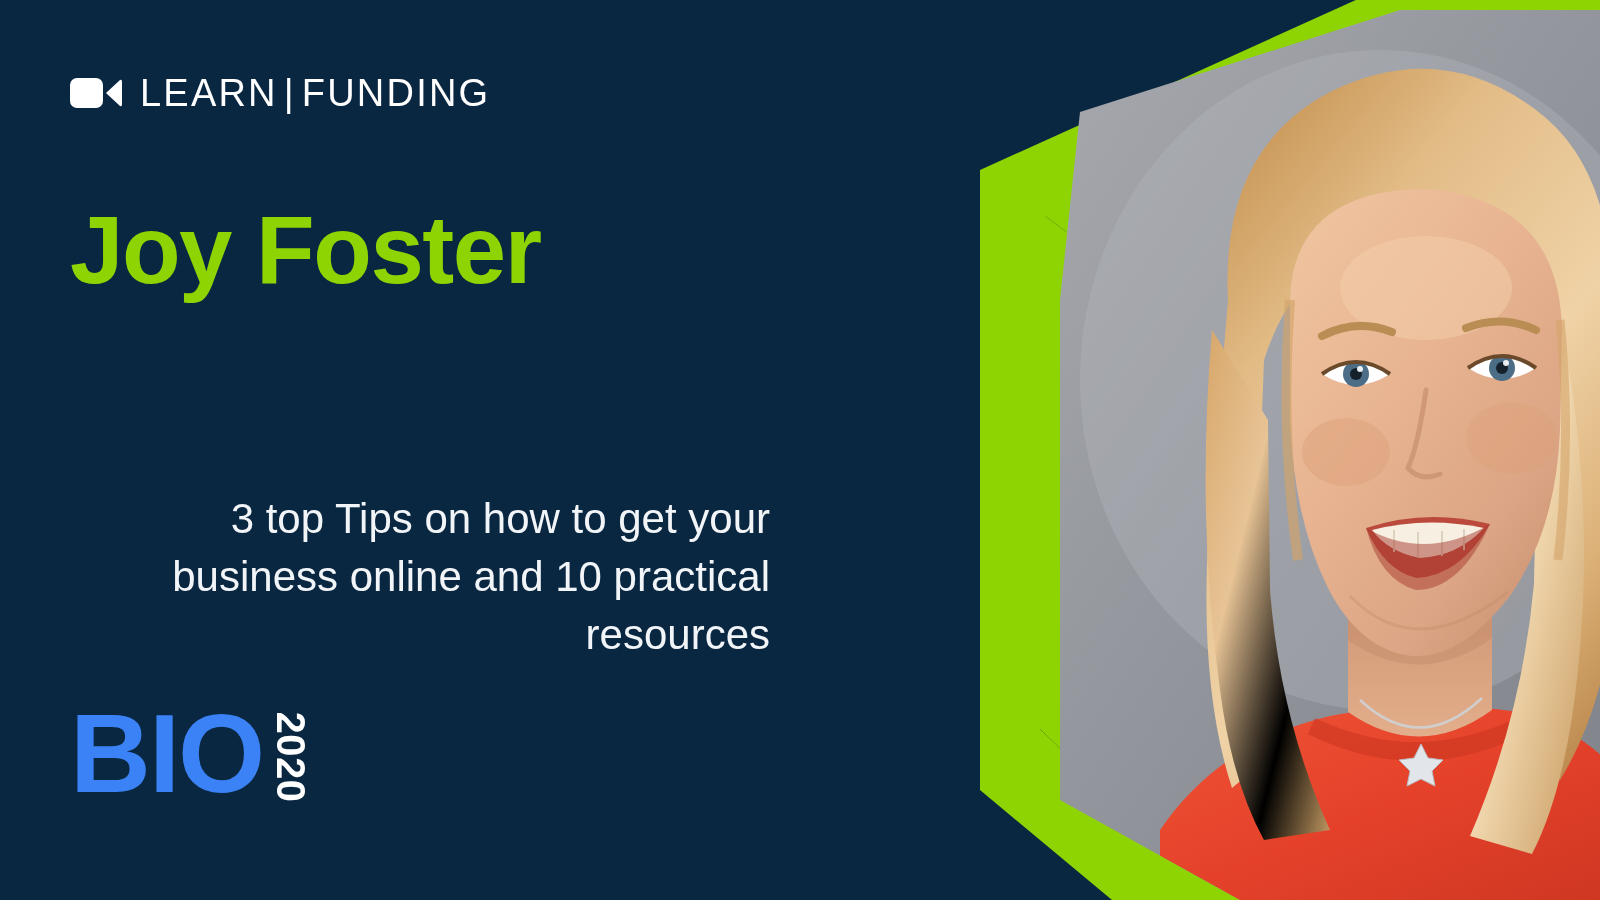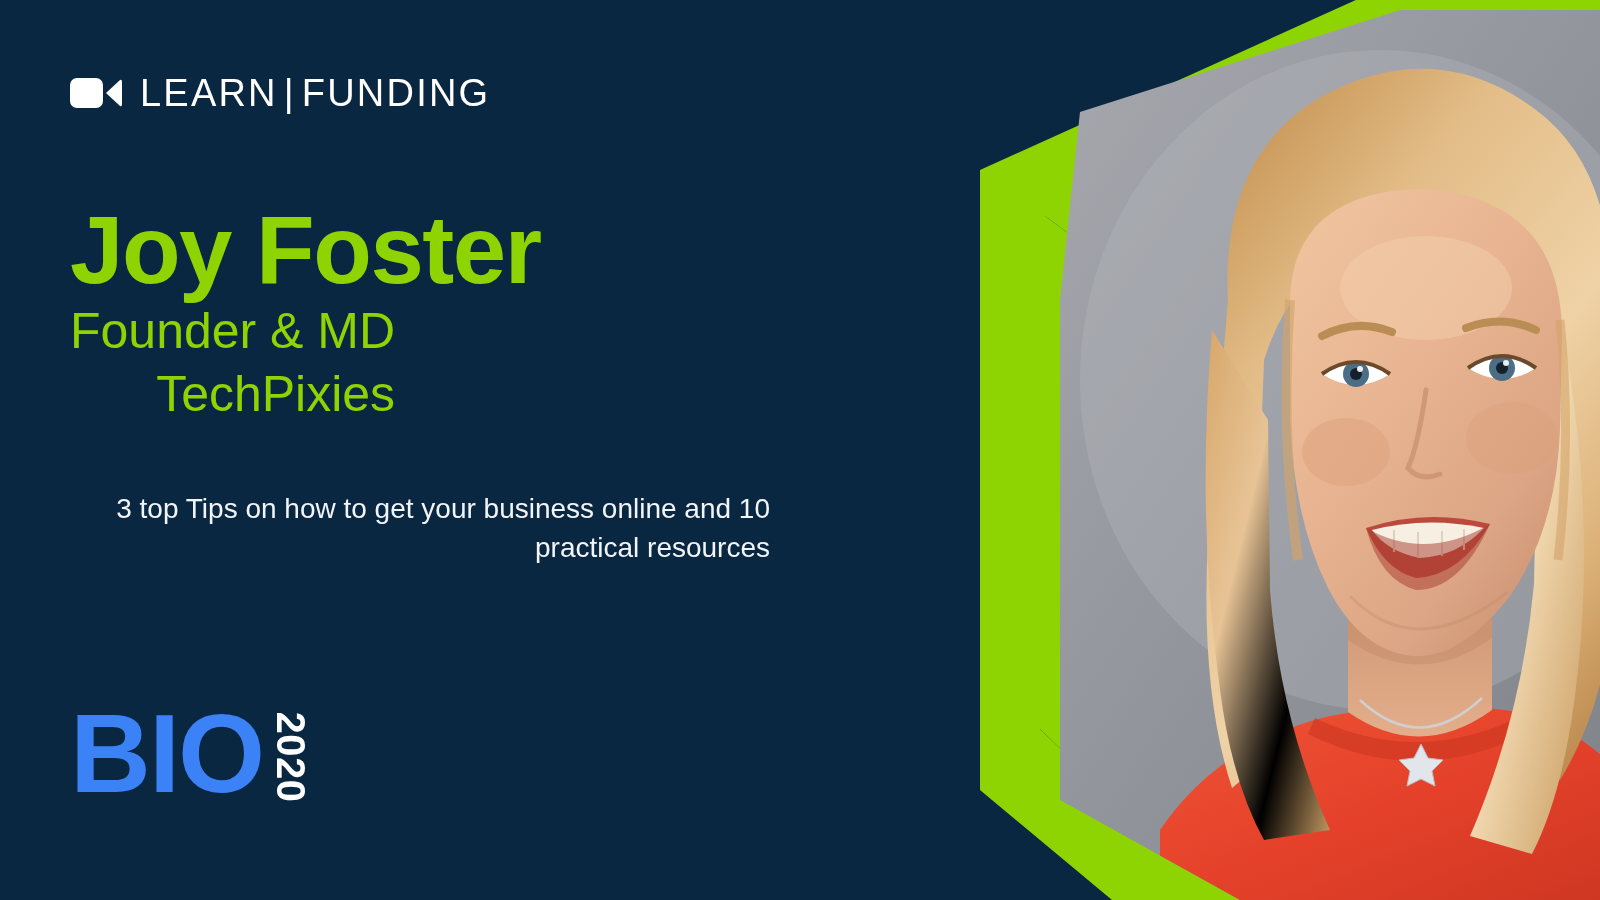--- a/index.html
+++ b/index.html
@@ -72,21 +72,21 @@
   }
   .role div { white-space: nowrap; }
 
   
   .description {
     position: absolute;
     left: 70px;
     top: 490px;
     width: 700px;
     color: #f2f5f8;
-    font-size: 28px;
+    font-size: 42px;
     font-weight: 300;
     line-height: 1.38;
   }
 
   
   .logo {
     position: absolute;
     left: 70px;
     top: 705px;
     display: flex;
@@ -251,24 +251,20 @@
       <rect x="0" y="2" width="33" height="30" rx="7" fill="#ffffff"></rect>
       <path d="M36 17 L50 4 Q52 3 52 6 L52 28 Q52 31 50 30 Z" fill="#ffffff"></path>
     </svg>
     <div class="header-text">
       <span>LEARN</span><span class="header-sep">|</span><span>FUNDING</span>
     </div>
   </div>
 
   <div class="speaker-name">Joy Foster</div>
 
-  <div class="role">
-    <div>Founder &amp; MD</div>
-    <div>TechPixies</div>
-  </div>
 
   <div class="description">3 top Tips on how to get your business online and 10 practical resources</div>
 
   <div class="logo">
     <span class="logo-bio">BIO</span>
     <span class="logo-year-wrap">
       <span class="logo-year">2020</span>
     </span>
   </div>
 

